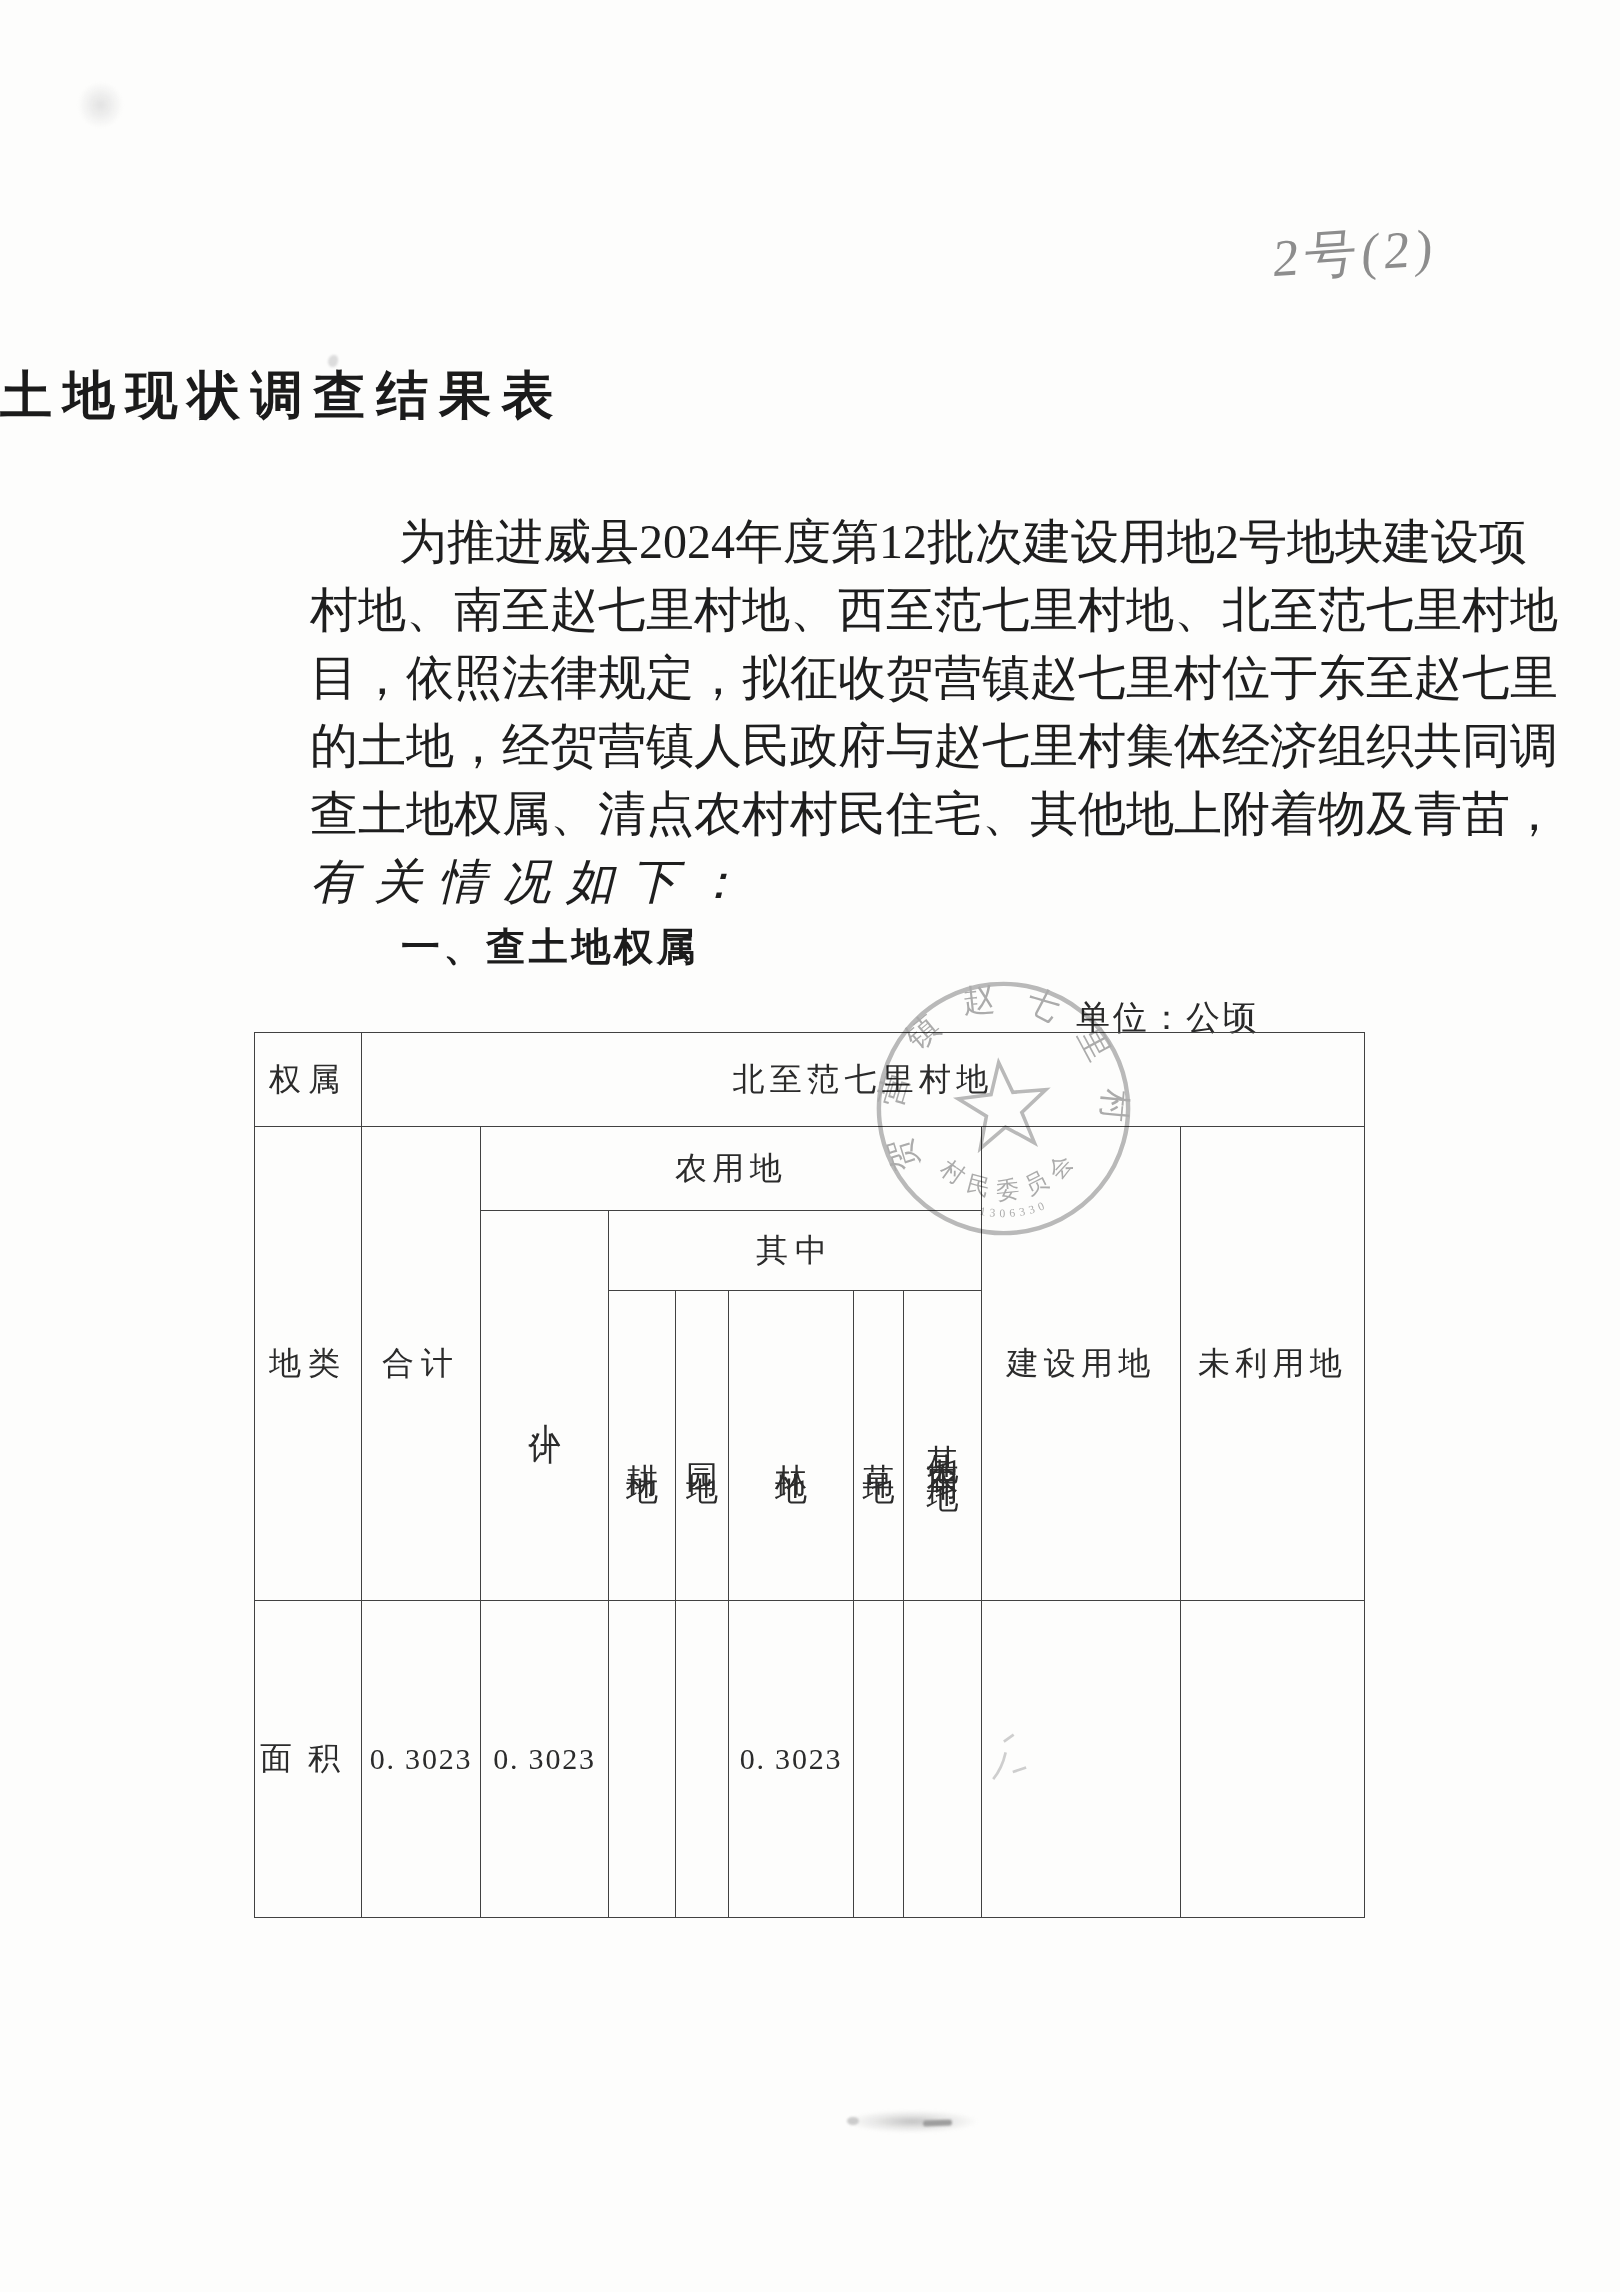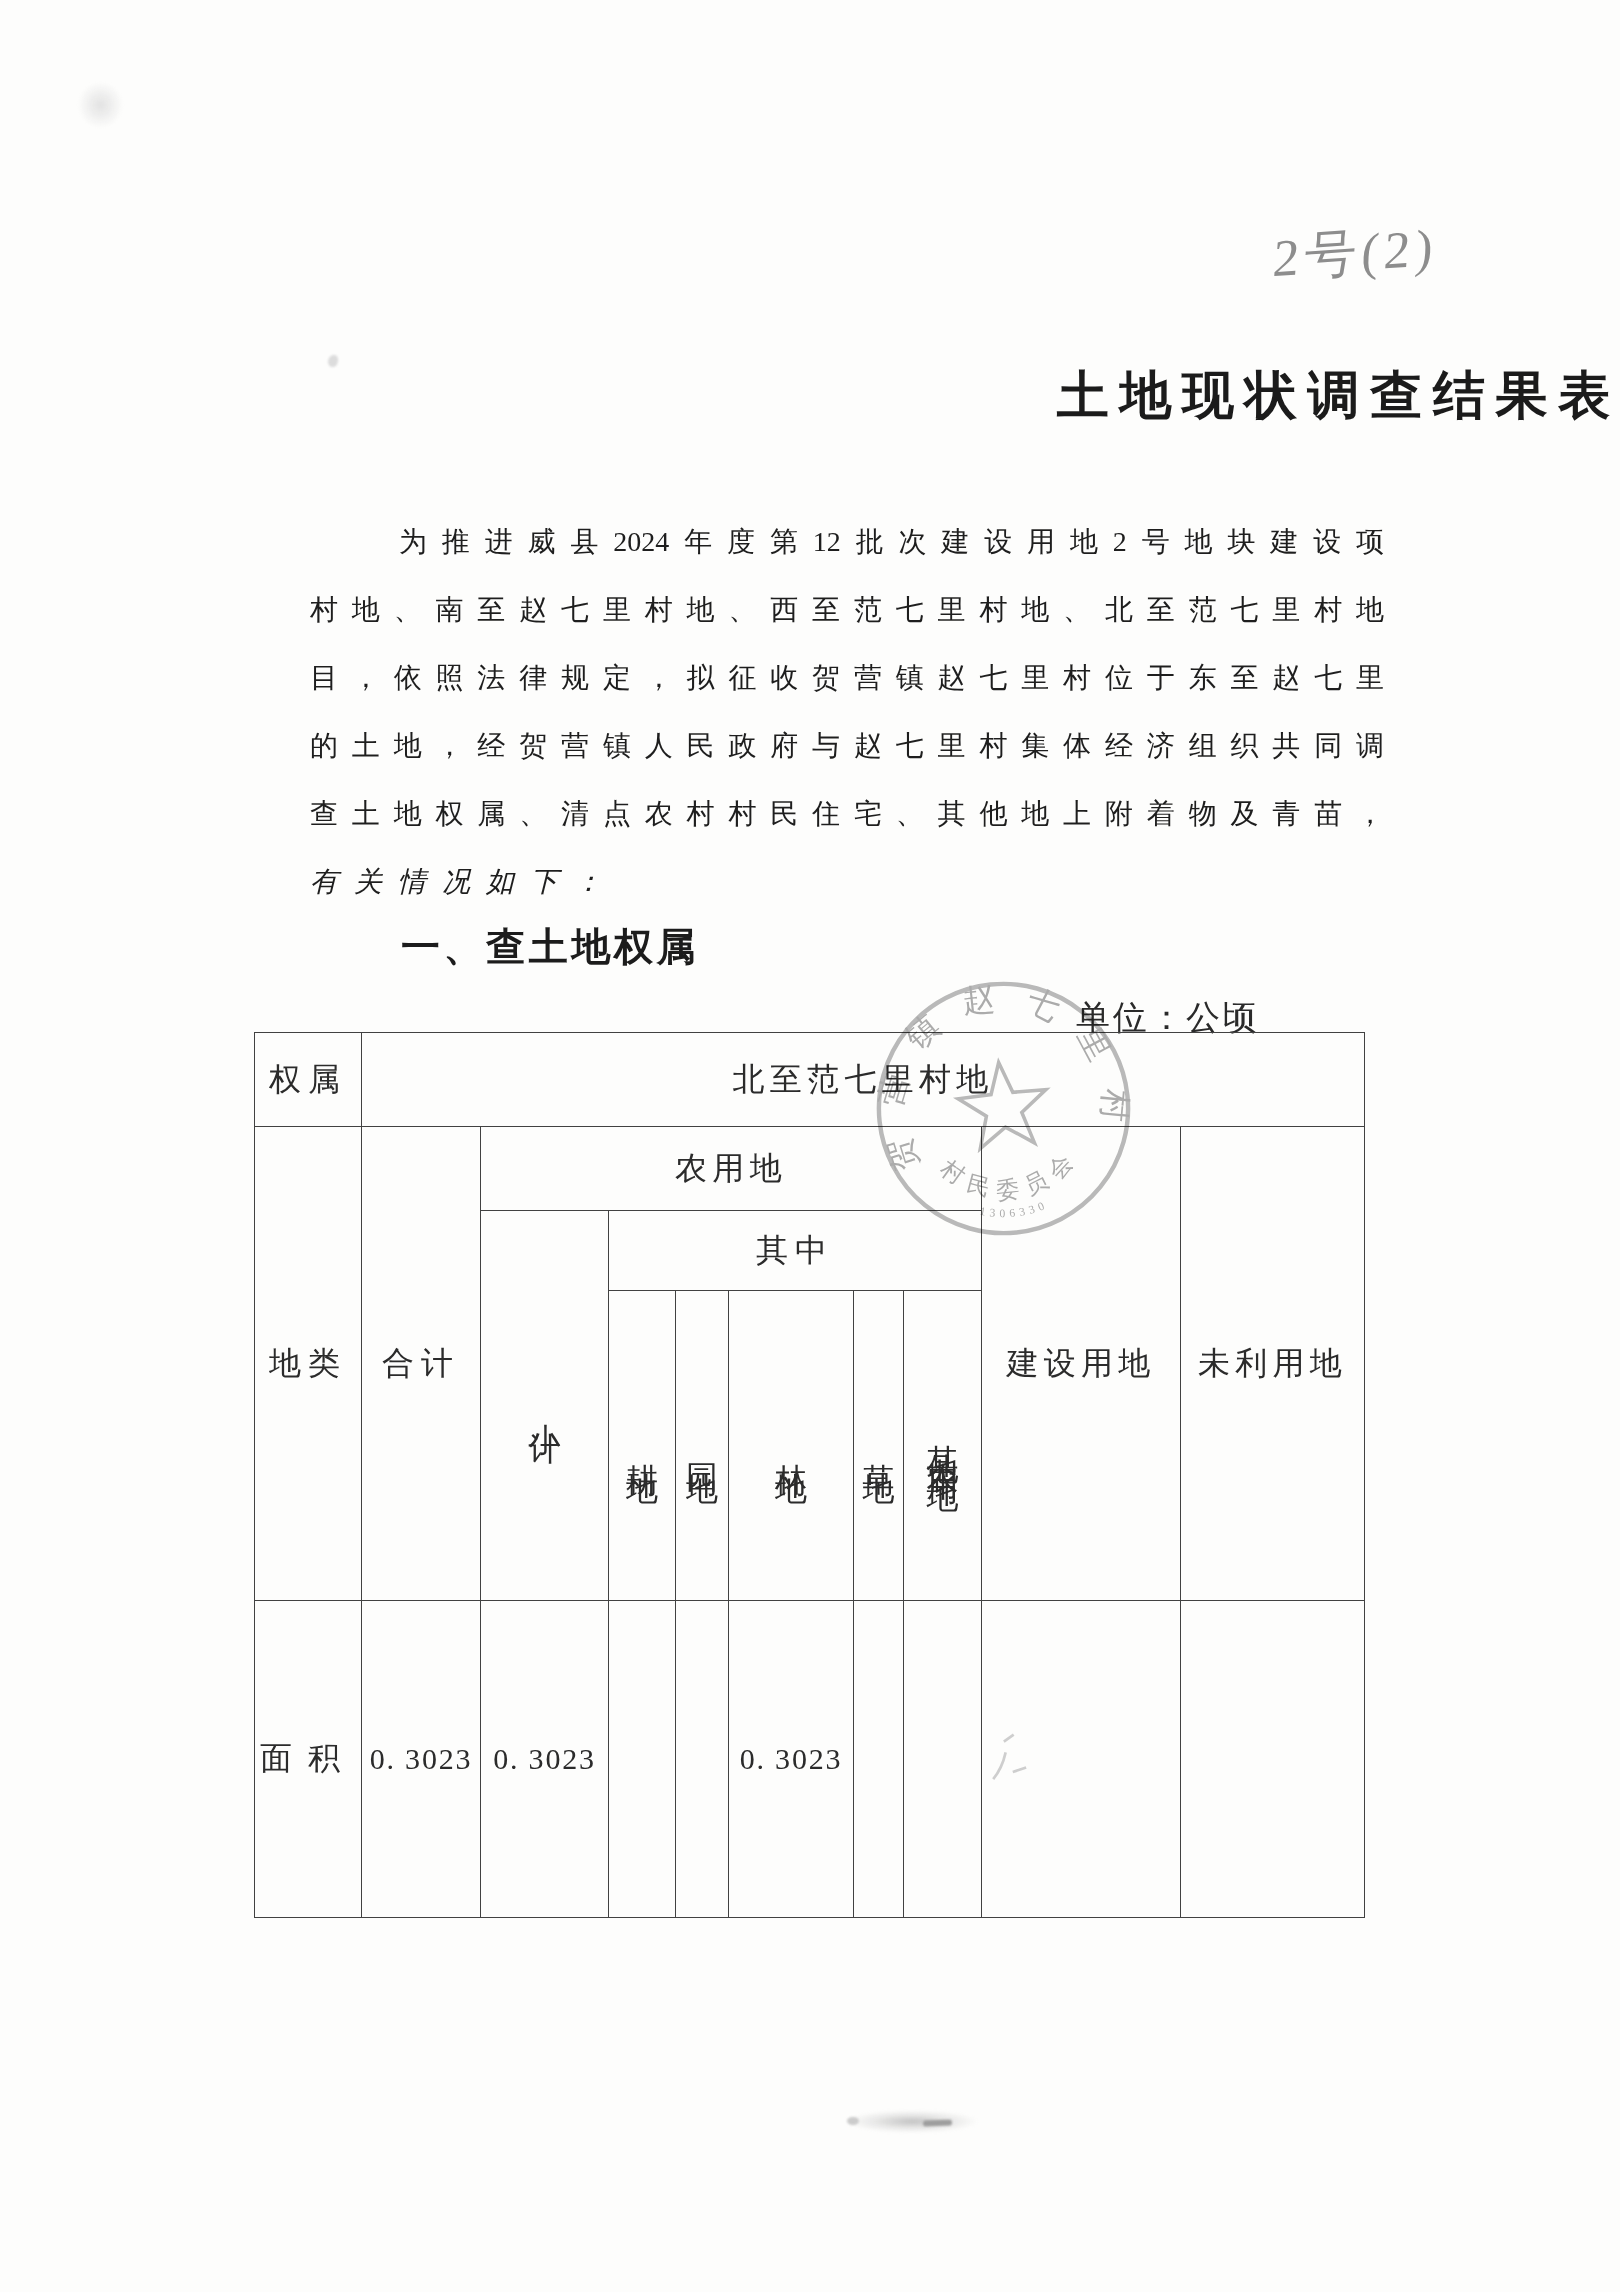--- a/index.html
+++ b/index.html
@@ -45,28 +45,28 @@
     position: absolute; left: 1273px; top: 216px; width: 232px;
     font-family: cursive, "Liberation Serif", serif;
     font-size: 52px; color: #8d8d8d; letter-spacing: 5.3px;
     transform: rotate(-4deg) skewX(-8deg);
     white-space: nowrap;
   }
 
   
   .doc-title {
     position: absolute; left: 0; top: 361px; width: 1621px;
-    text-align: right;
+    text-align: left;
     font-family: "Liberation Sans", "DejaVu Sans", sans-serif;
     font-weight: 700; font-size: 52px; letter-spacing: 10.7px;
     color: #1b1b1b;
   }
   .paragraph {
     position: absolute; left: 310px; top: 508px; width: 1074px;
-    font-size: 28px; color: #1e1e1e;
+    font-size: 48px; color: #1e1e1e;
   }
   .para-line {
     height: 68px; line-height: 68px;
     text-align: justify; text-align-last: justify;
     white-space: nowrap;
   }
   .para-line.first { text-indent: 89px; }
   .para-line.last { text-align: left; text-align-last: left; letter-spacing: 16px; font-style: italic; }
   .section-heading {
     position: absolute; left: 401px; top: 920px;

